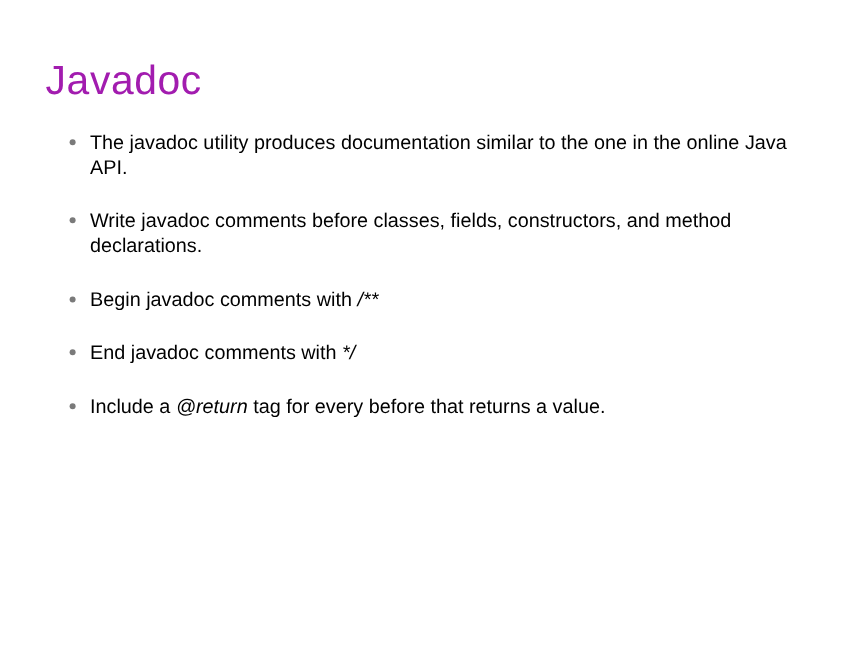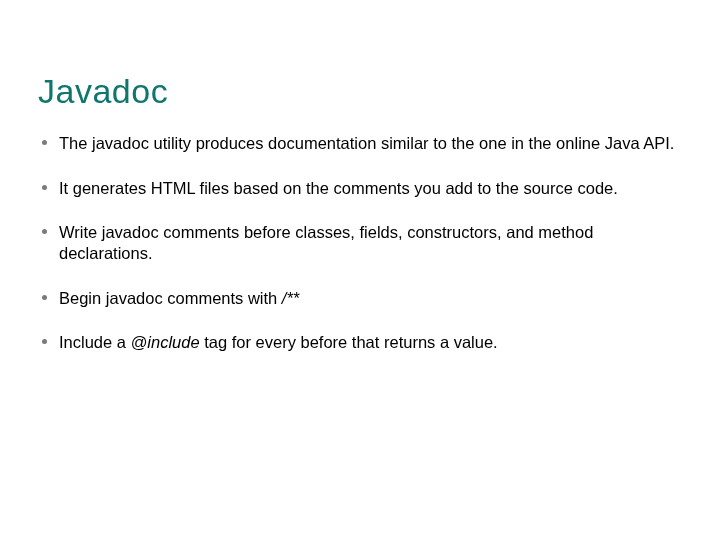--- a/index.html
+++ b/index.html
@@ -13,27 +13,27 @@
     overflow: hidden;
   }
   .slide {
     box-sizing: border-box;
     width: 720px;
     height: 540px;
     padding: 0;
   }
   .title {
     font-size: 34px;
-    color: #0f766e; 
-    padding: 72px 0 0 38px;
+    color: #a21caf; 
+    padding: 48px 0 0 38px;
     font-weight: normal;
     letter-spacing: 0.5px;
   }
   .body {
-    padding: 22px 38px 0 42px;
+    padding: 22px 38px 0 58px;
   }
   .bullet {
     display: flex;
     align-items: flex-start;
     margin-bottom: 24px;
     font-size: 16.5px;
     line-height: 1.25;
   }
   .dot {
     flex: 0 0 auto;
@@ -58,36 +58,36 @@
 
   <div class="title">Javadoc</div>
 
   <div class="body">
 
     <div class="bullet">
       <span class="dot"></span>
       <span class="txt"><span>The javadoc utility produces documentation similar to the one in the online Java API.</span></span>
     </div>
 
-    <div class="bullet">
-      <span class="dot"></span>
-      <span class="txt"><span>It generates HTML files based on the comments you add to the source code.</span></span>
-    </div>
 
     <div class="bullet">
       <span class="dot"></span>
       <span class="txt"><span>Write javadoc comments before classes, fields, constructors, and method declarations.</span></span>
     </div>
 
     <div class="bullet">
       <span class="dot"></span>
       <span class="txt"><span>Begin javadoc comments with </span><span class="i">/**</span></span>
     </div>
 
+    <div class="bullet">
+      <span class="dot"></span>
+      <span class="txt"><span>End javadoc comments with </span><span class="i">*/</span></span>
+    </div>
 
 
     <div class="bullet">
       <span class="dot"></span>
-      <span class="txt"><span>Include a </span><span class="i">@include</span><span> tag for every before that returns a value.</span></span>
+      <span class="txt"><span>Include a </span><span class="i">@return</span><span> tag for every before that returns a value.</span></span>
     </div>
 
   </div>
 </div>
 
 </body></html>

